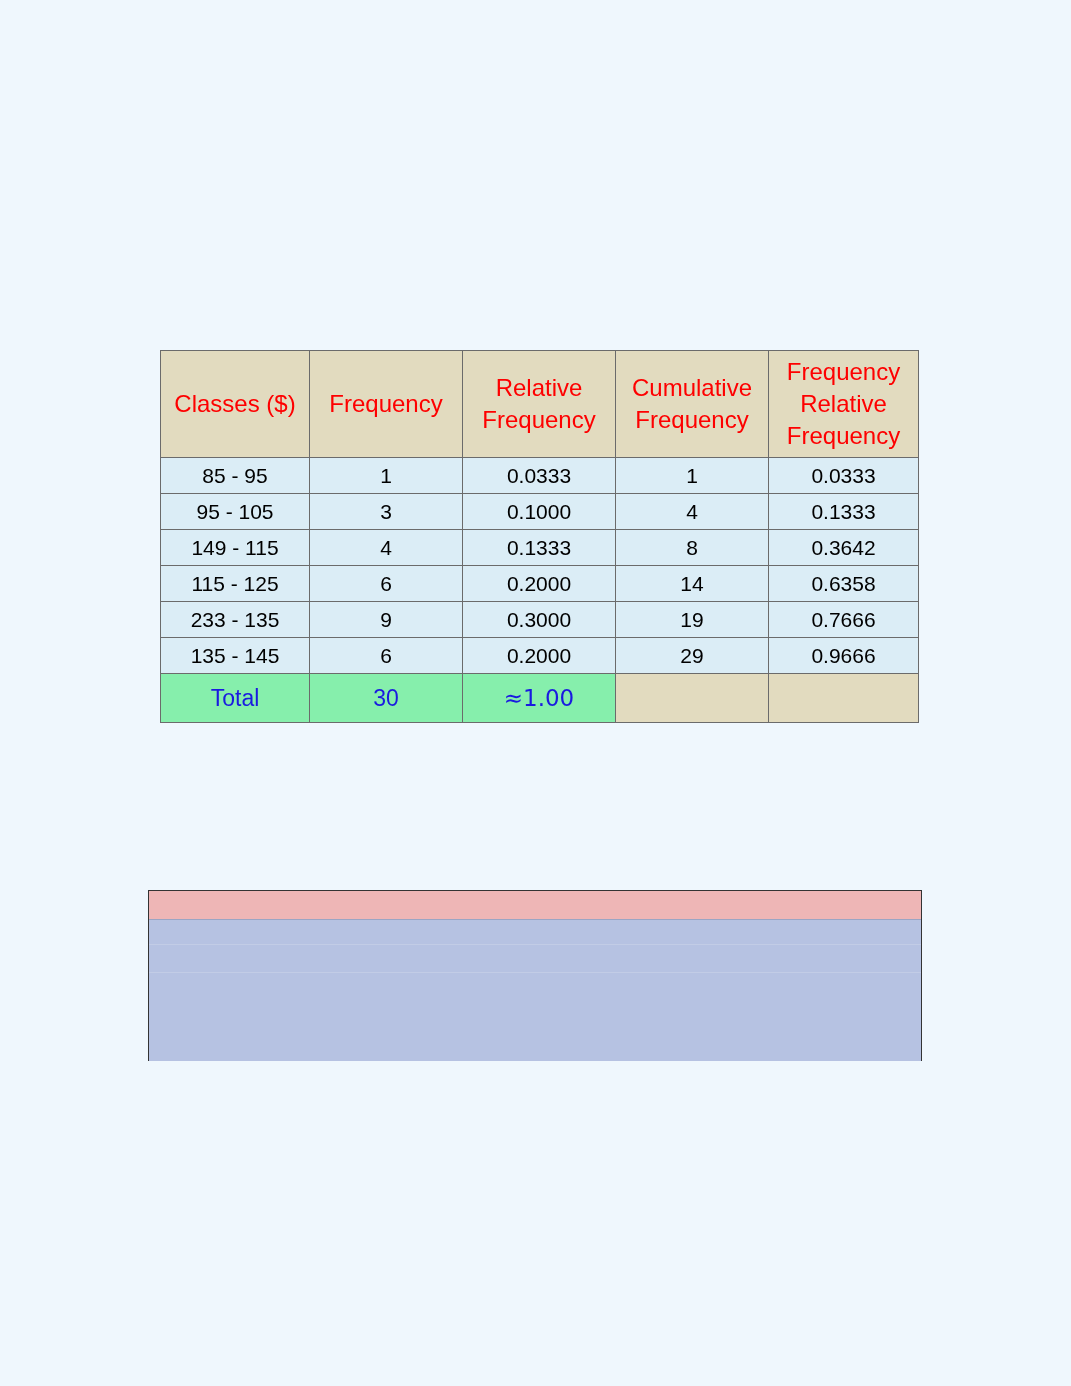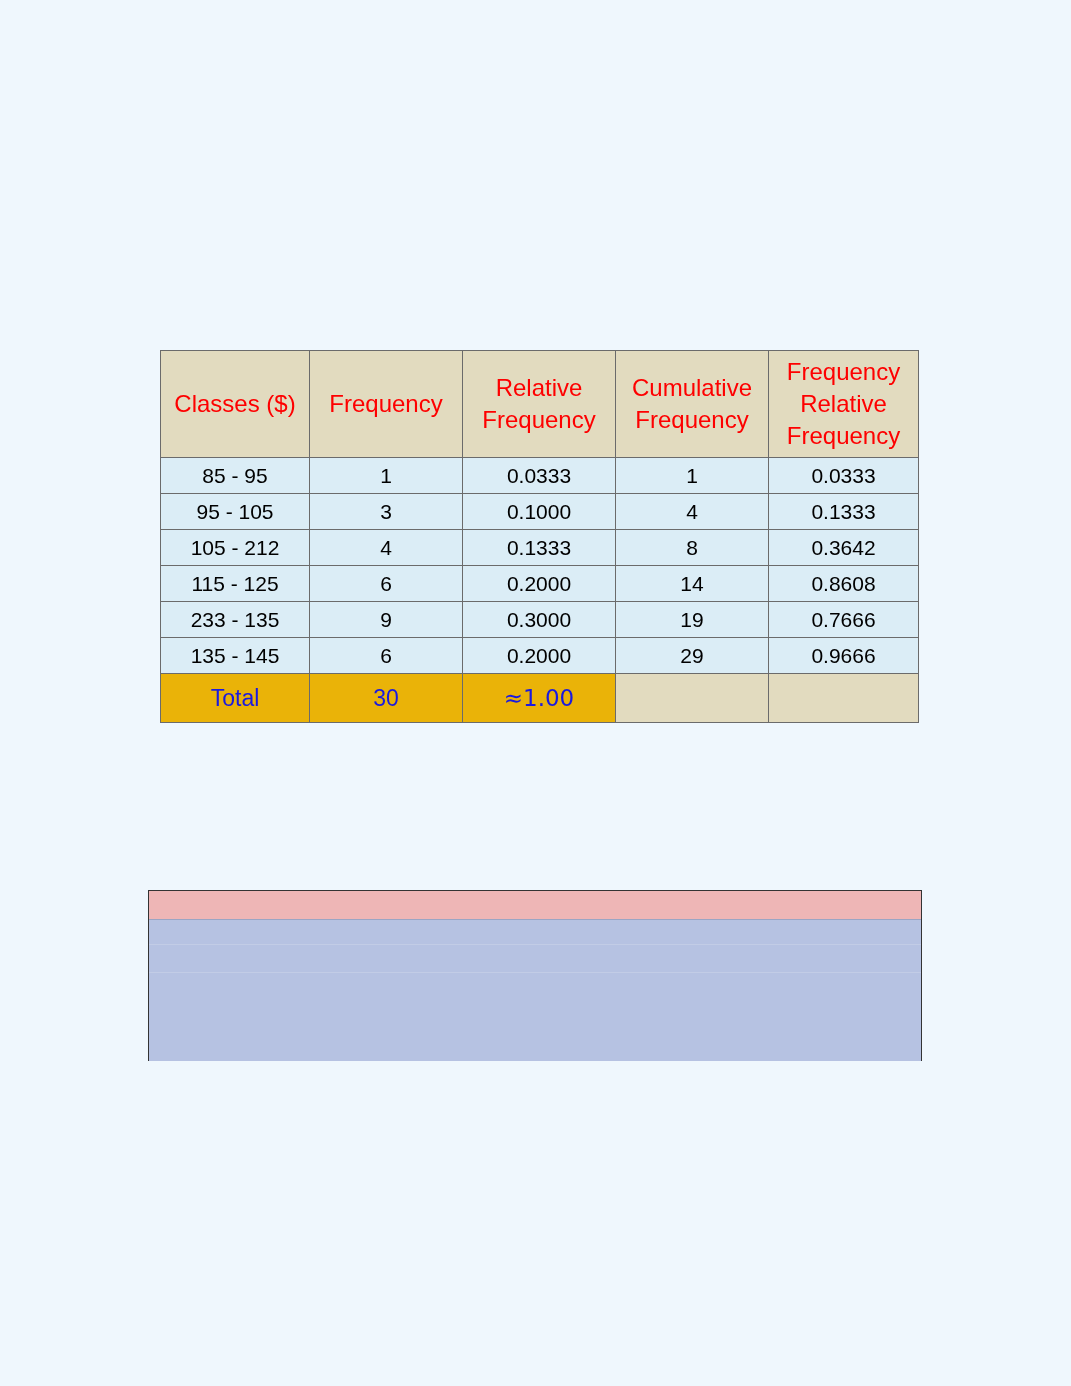--- a/index.html
+++ b/index.html
@@ -56,21 +56,21 @@
 
   tbody td {
     background: #dbedf6;
     color: #000000;
     font-size: 21px;
     height: 35px;
     padding: 2px 6px;
   }
 
   tr.total-row td {
-    background: #eab308;
+    background: #86efac;
     color: #1a1ae0;
     font-size: 23px;
     height: 48px;
   }
   tr.total-row td.empty {
     background: #e2dbbf;
   }
 
   .approx {
     font-family: "DejaVu Sans", sans-serif;
@@ -137,32 +137,32 @@
         <td>0.0333</td>
       </tr>
       <tr>
         <td>95 - 105</td>
         <td>3</td>
         <td>0.1000</td>
         <td>4</td>
         <td>0.1333</td>
       </tr>
       <tr>
-        <td>105 - 212</td>
+        <td>149 - 115</td>
         <td>4</td>
         <td>0.1333</td>
         <td>8</td>
         <td>0.3642</td>
       </tr>
       <tr>
         <td>115 - 125</td>
         <td>6</td>
         <td>0.2000</td>
         <td>14</td>
-        <td>0.8608</td>
+        <td>0.6358</td>
       </tr>
       <tr>
         <td>233 - 135</td>
         <td>9</td>
         <td>0.3000</td>
         <td>19</td>
         <td>0.7666</td>
       </tr>
       <tr>
         <td>135 - 145</td>

